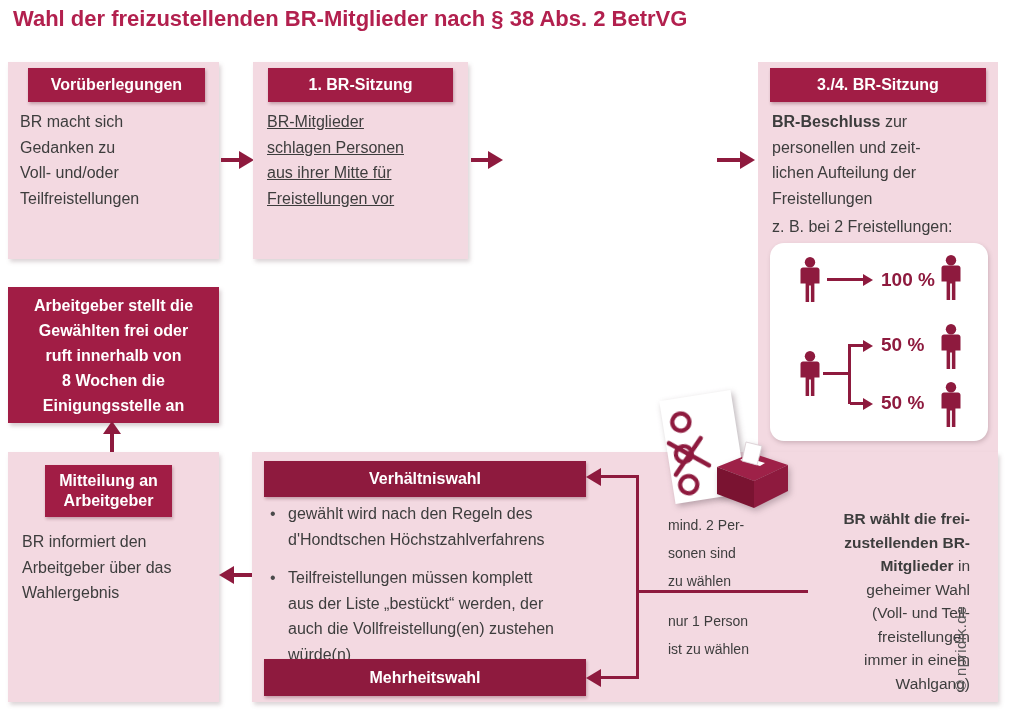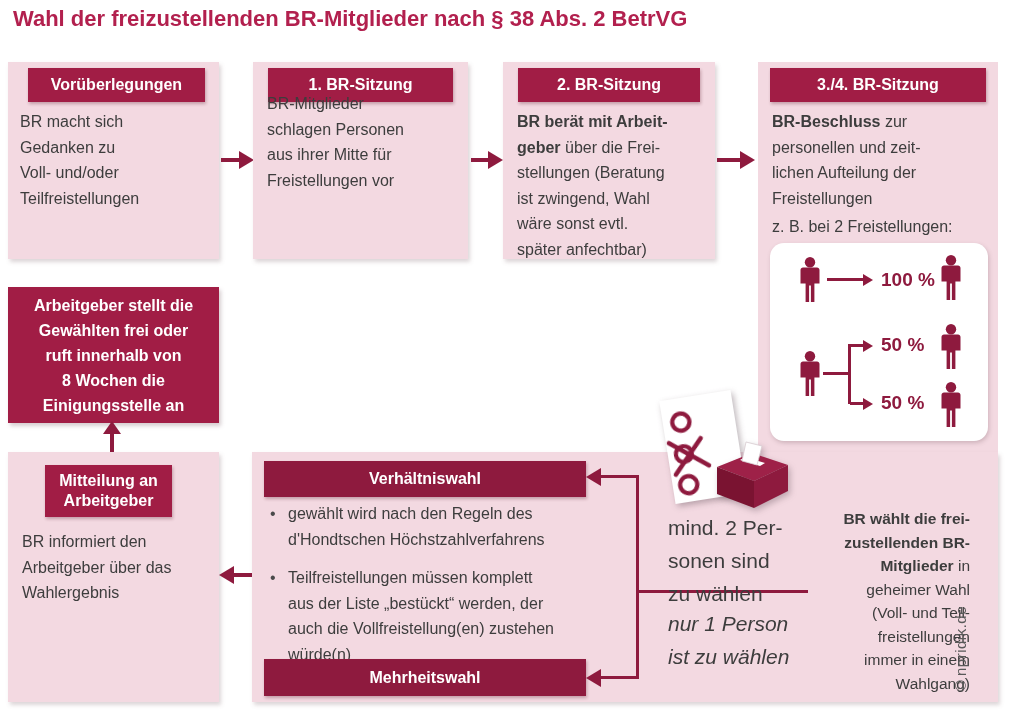--- a/index.html
+++ b/index.html
@@ -17,21 +17,21 @@
   }
   .abs{position:absolute;}
   .panel{position:absolute;background:var(--pink);box-shadow:2px 3px 4px rgba(120,90,100,.25);}
   .hbar{
     position:absolute;background:var(--accent);color:#fff;font-weight:bold;font-size:16px;
     display:flex;align-items:center;justify-content:center;text-align:center;
     box-shadow:1px 2px 3px rgba(90,20,40,.30);white-space:pre-line;line-height:1.25;
   }
   .txt{white-space:pre-line;font-size:16px;line-height:25.5px;}
   .b{font-weight:bold;}
-  .small{font-size:21px;line-height:33px;}
+  .small{font-size:14px;line-height:28px;}
   
   .shaft{position:absolute;background:var(--accent-dark);}
   .tri{position:absolute;width:0;height:0;}
   .tri-r{border-top:9px solid transparent;border-bottom:9px solid transparent;border-left:15px solid var(--accent-dark);}
   .tri-l{border-top:9px solid transparent;border-bottom:9px solid transparent;border-right:15px solid var(--accent-dark);}
   .tri-u{border-left:9px solid transparent;border-right:9px solid transparent;border-bottom:13px solid var(--accent-dark);}
   .tri-r.sm{border-top:6px solid transparent;border-bottom:6px solid transparent;border-left:10px solid var(--accent-dark);}
   .person{fill:var(--accent-dark);}
   .whitebox{
     position:absolute;background:#fff;border-radius:14px;box-shadow:1px 2px 4px rgba(120,90,100,.30);
@@ -78,40 +78,31 @@
 Teilfreistellungen</div>
   </div>
 
   <div>
     <div class="shaft" style="left:221px;top:158px;width:19px;height:4px;"></div>
     <div class="tri tri-r" style="left:239px;top:151px;"></div>
   </div>
 
   <div class="panel" style="left:253px;top:62px;width:215px;height:197px;">
     <div class="hbar" style="left:15px;top:6px;width:185px;height:34px;">1. BR-Sitzung</div>
-    <div class="txt abs" style="left:14px;top:29px;width:195px;">BR-Mitglieder
+    <div class="txt abs" style="left:14px;top:47px;width:195px;text-decoration:underline;">BR-Mitglieder
 schlagen Personen
 aus ihrer Mitte für
 Freistellungen vor</div>
   </div>
 
   <div>
     <div class="shaft" style="left:471px;top:158px;width:18px;height:4px;"></div>
     <div class="tri tri-r" style="left:488px;top:151px;"></div>
   </div>
 
-  <div class="panel" style="left:503px;top:62px;width:212px;height:197px;">
-    <div class="hbar" style="left:15px;top:6px;width:182px;height:34px;">2. BR-Sitzung</div>
-    <div class="txt abs" style="left:14px;top:47px;width:192px;"><span class="b">BR berät mit Arbeit-
-geber</span><span> über die Frei-
-stellungen (Beratung
-ist zwingend, Wahl
-wäre sonst evtl.
-später anfechtbar)</span></div>
-  </div>
 
   <div>
     <div class="shaft" style="left:717px;top:158px;width:24px;height:4px;"></div>
     <div class="tri tri-r" style="left:740px;top:151px;"></div>
   </div>
 
   <div class="panel" style="left:758px;top:62px;width:240px;height:397px;box-shadow:none;">
     <div class="hbar" style="left:12px;top:6px;width:216px;height:34px;">3./4. BR-Sitzung</div>
     <div class="txt abs" style="left:14px;top:47px;width:215px;"><span class="b">BR-Beschluss</span><span> zur
 personellen und zeit-
@@ -201,21 +192,21 @@
     <div class="shaft" style="left:601px;top:475px;width:36px;height:3px;"></div>
     <div class="tri tri-l" style="left:586px;top:467.5px;"></div>
     <div class="shaft" style="left:601px;top:676px;width:36px;height:3px;"></div>
     <div class="tri tri-l" style="left:586px;top:668.5px;"></div>
     <div class="shaft" style="left:636px;top:590px;width:172px;height:3px;"></div>
   </div>
 
   <div class="txt small abs" style="left:668px;top:511px;width:130px;">mind. 2 Per-
 sonen sind
 zu wählen</div>
-  <div class="txt small abs" style="left:668px;top:607px;width:130px;font-style:italic;">nur 1 Person
+  <div class="txt small abs" style="left:668px;top:607px;width:130px;">nur 1 Person
 ist zu wählen</div>
 
   <div class="txt abs" style="left:820px;top:507px;width:150px;font-size:15.5px;line-height:23.5px;text-align:right;"><span class="b">BR wählt die frei-
 zustellenden BR-
 Mitglieder</span><span> in
 geheimer Wahl
 (Voll- und Teil-
 freistellungen
 immer in einem
 Wahlgang)</span></div>

